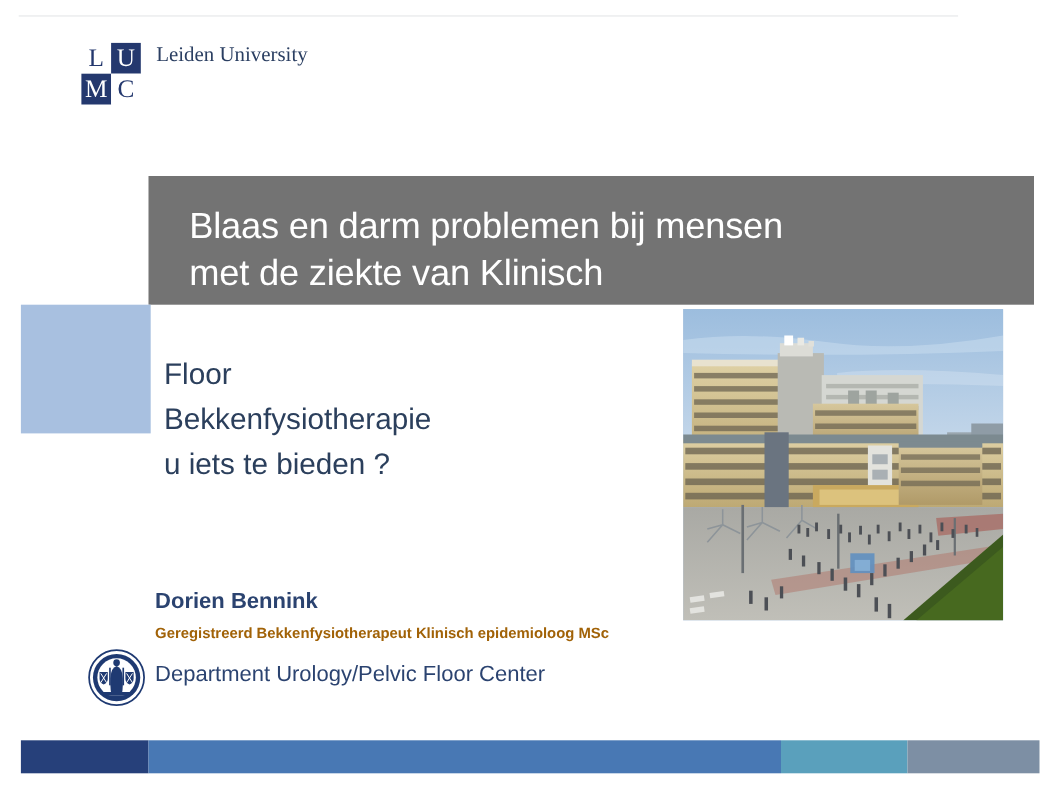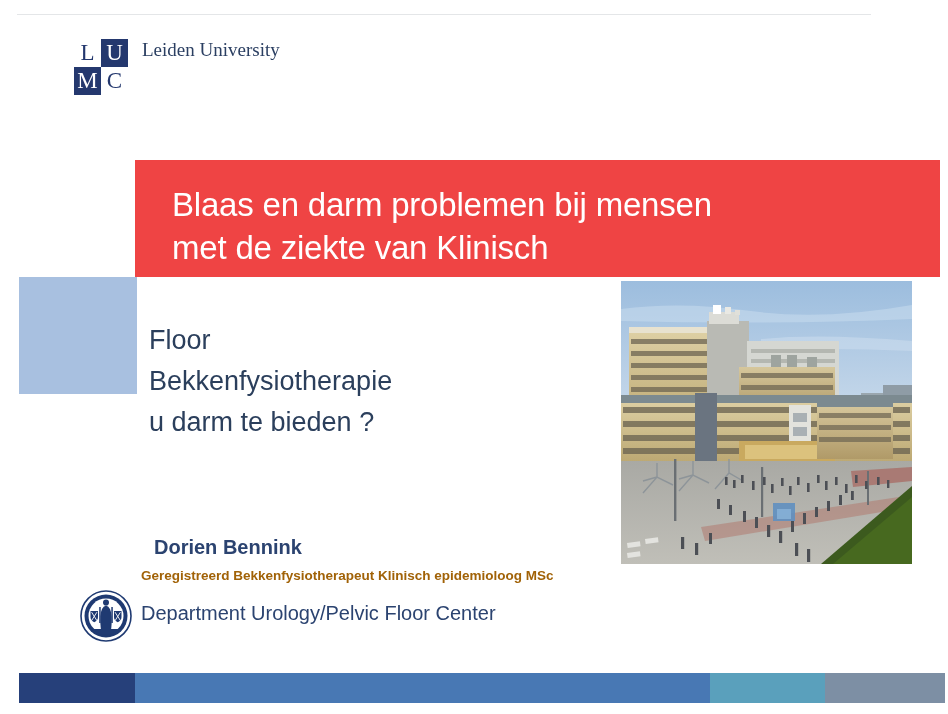--- a/index.html
+++ b/index.html
@@ -128,21 +128,21 @@
     width: 291px;
     height: 283px;
     overflow: hidden;
     background: #b9cbe2;
   }
   .photo svg { display: block; width: 291px; height: 283px; }
 
   
   .author-name {
     position: absolute;
-    left: 154px;
+    left: 141px;
     top: 534px;
     color: #2b4370;
     font-family: "Liberation Sans", sans-serif;
     font-size: 20px;
     line-height: 26px;
     font-weight: 700;
     white-space: nowrap;
   }
   .author-credentials {
     position: absolute;
@@ -200,33 +200,33 @@
       <div class="logo-cell c-l">L</div>
       <div class="logo-cell c-u">U</div>
       <div class="logo-cell c-m">M</div>
       <div class="logo-cell c-c">C</div>
     </div>
     <div class="logo-words">
       <div>Leiden University</div>
     </div>
   </div>
 
-  <div class="title-bar" style="background: #ef4444;">
+  <div class="title-bar" style="background: #737373;">
     <div class="title-text">
       <div>Blaas en darm problemen bij mensen</div>
       <div>met de ziekte van Klinisch</div>
     </div>
   </div>
 
   <div class="accent-block" style="background: rgb(168, 192, 224);"></div>
 
   <div class="subtitle">
     <div>Floor</div>
     <div>Bekkenfysiotherapie</div>
-    <div>u darm te bieden ?</div>
+    <div>u iets te bieden ?</div>
   </div>
 
   <div class="photo">
     <svg viewBox="0 0 291 283" xmlns="http://www.w3.org/2000/svg">
       <defs>
         <linearGradient id="sky" x1="0" y1="0" x2="0" y2="1">
           <stop offset="0" stop-color="#9cbdde"></stop>
           <stop offset="1" stop-color="#c6d8ea"></stop>
         </linearGradient>
         <linearGradient id="fac" x1="0" y1="0" x2="0" y2="1">

